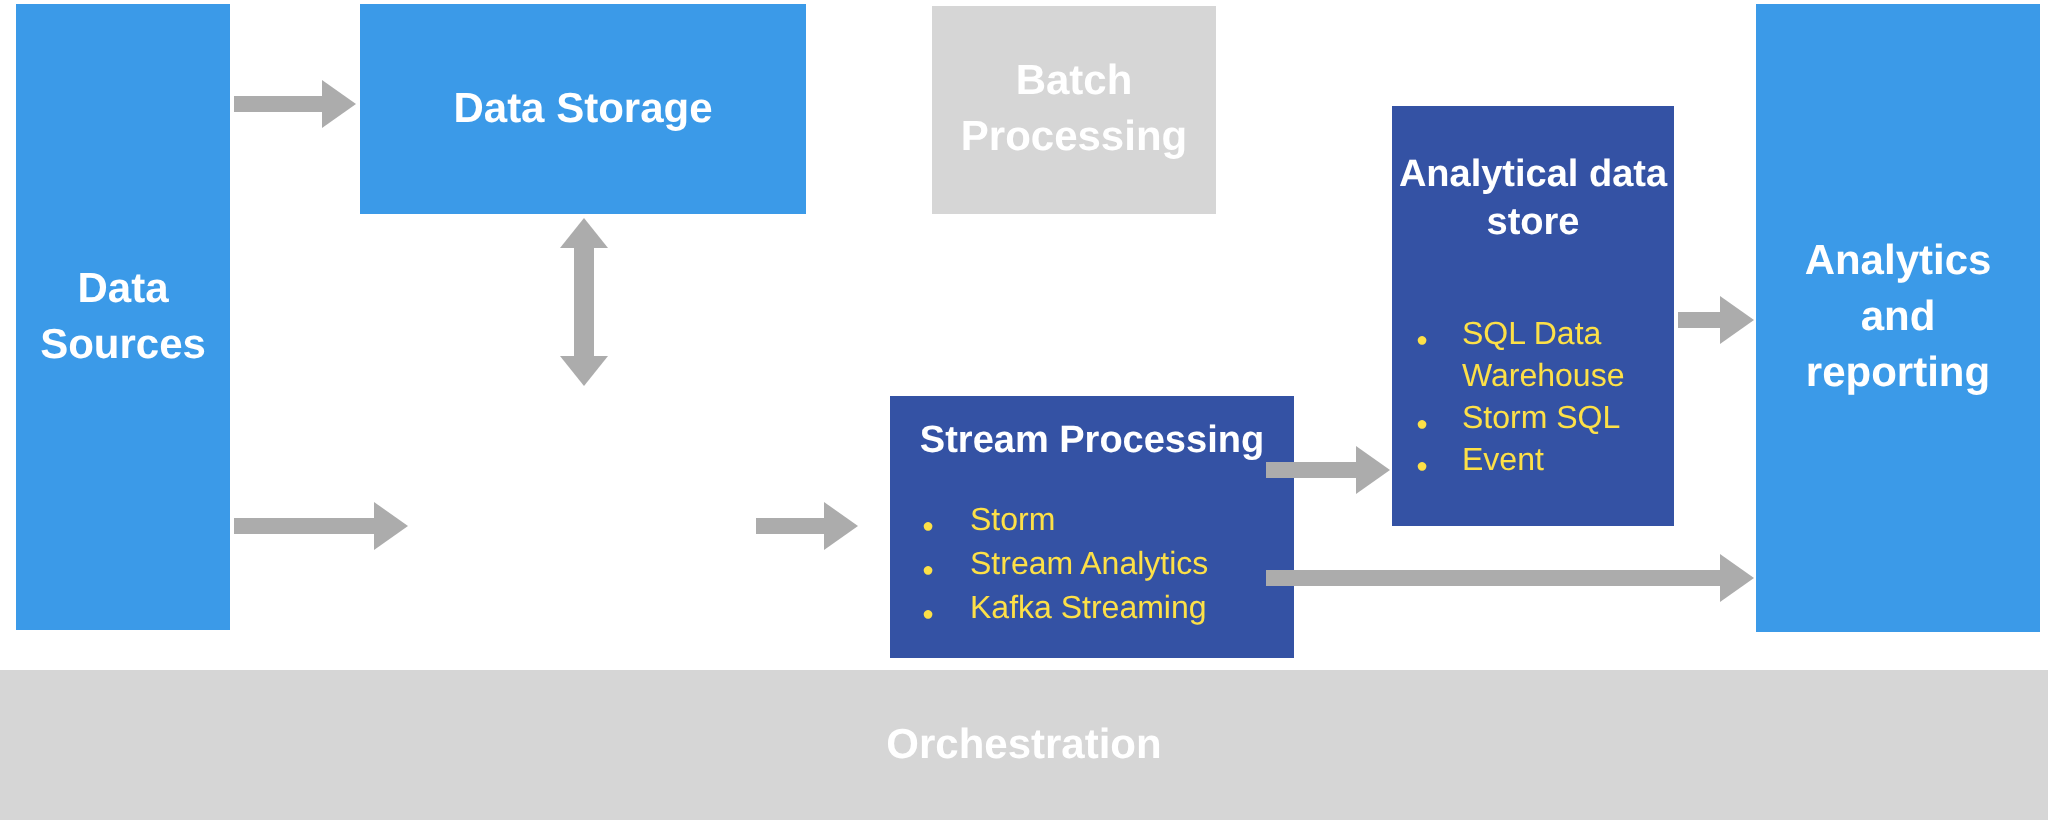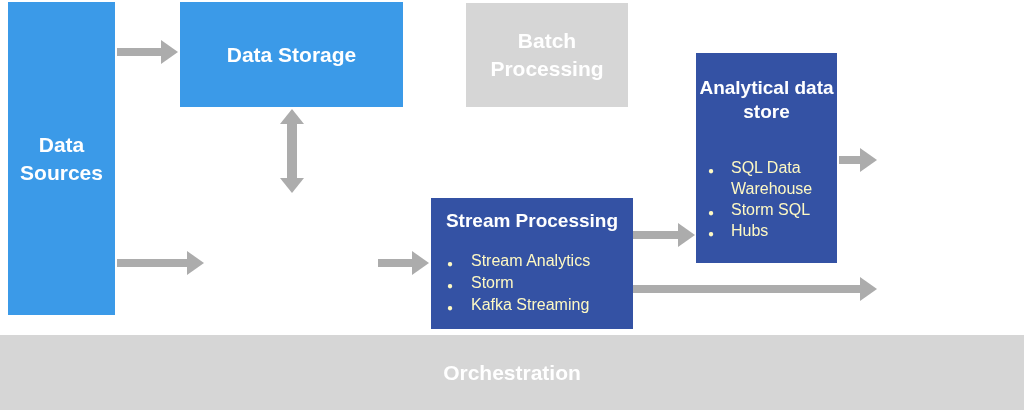--- a/index.html
+++ b/index.html
@@ -18,34 +18,34 @@
 
   .center-label {
     display: flex; align-items: center; justify-content: center;
     text-align: center; font-weight: 700; font-size: 21px; line-height: 1.32;
   }
   .center-label span { display: block; }
 
   
   .b-data-sources   { left: 8px;   top: 2px;   width: 107px; height: 313px; padding: 0 6px; text-align: center; }
   .b-data-storage   { left: 180px; top: 2px;   width: 223px; height: 105px; }
-  .b-batch          { left: 466px; top: 3px;   width: 162px; height: 104px; padding: 0 18px; }
+  .b-batch          { left: 466px; top: 3px;   width: 142px; height: 104px; padding: 0 18px; }
   .b-ingestion      { left: 206px; top: 194px; width: 172px; height: 132px; }
-  .b-stream         { left: 431px; top: 198px; width: 202px; height: 131px; }
+  .b-stream         { left: 445px; top: 198px; width: 202px; height: 131px; }
   .b-analytical     { left: 696px; top: 53px;  width: 141px; height: 210px; }
   .b-analytics-rep  { left: 878px; top: 2px;   width: 142px; height: 314px; padding: 0 20px; }
   .b-orchestration  { left: 0;     top: 335px; width: 1024px; height: 75px; font-size: 21px; text-align: center; }
 
   .box-title {
     text-align: center; font-weight: 700; font-size: 19px;
     padding-top: 11px; line-height: 1.25;
   }
   .b-analytical .box-title { padding-top: 23px; }
 
-  ul.items { list-style: none; margin: 0; padding: 0; color: #fef9c3; }
+  ul.items { list-style: none; margin: 0; padding: 0; color: #fde047; }
   ul.items li { position: relative; font-size: 16px; font-weight: 400; }
   ul.items li::before {
     content: "\25CF"; position: absolute; font-size: 10px; top: 3px;
   }
 
   .b-ingestion ul.items { margin-top: 21px; }
   .b-ingestion li  { padding-left: 46px; line-height: 22px; }
   .b-ingestion li::before { left: 23px; }
 
   .b-stream ul.items { margin-top: 17px; }
@@ -107,35 +107,38 @@
   </div>
 
   <div class="box gray center-label b-batch">
     <span>Batch Processing</span>
   </div>
 
 
   <div class="box dark b-stream">
     <div class="box-title">Stream Processing</div>
     <ul class="items">
+      <li>Storm</li>
       <li>Stream Analytics</li>
-      <li>Storm</li>
       <li>Kafka Streaming</li>
     </ul>
   </div>
 
   <div class="box dark b-analytical">
     <div class="box-title">Analytical data store</div>
     <ul class="items">
       <li>SQL Data Warehouse</li>
       <li>Storm SQL</li>
-      <li>Hubs</li>
+      <li>Event</li>
     </ul>
   </div>
 
+  <div class="box light center-label b-analytics-rep">
+    <span>Analytics and reporting</span>
+  </div>
 
   <div class="box gray center-label b-orchestration">
     <span>Orchestration</span>
   </div>
 
   <div class="arrow arrow-right a1">
     <div class="shaft"></div>
     <div class="head"></div>
   </div>
 

